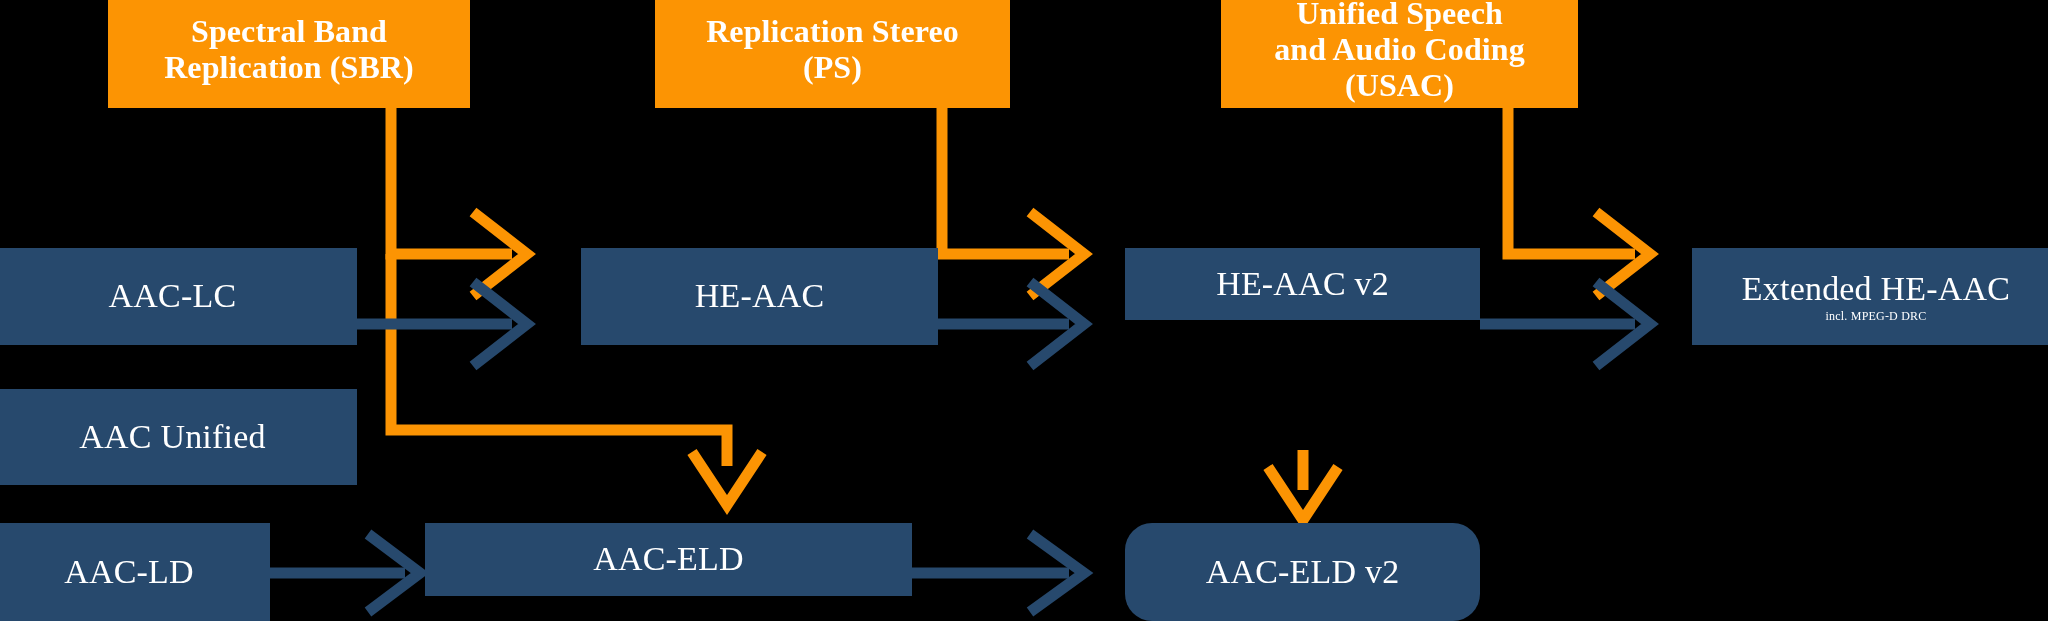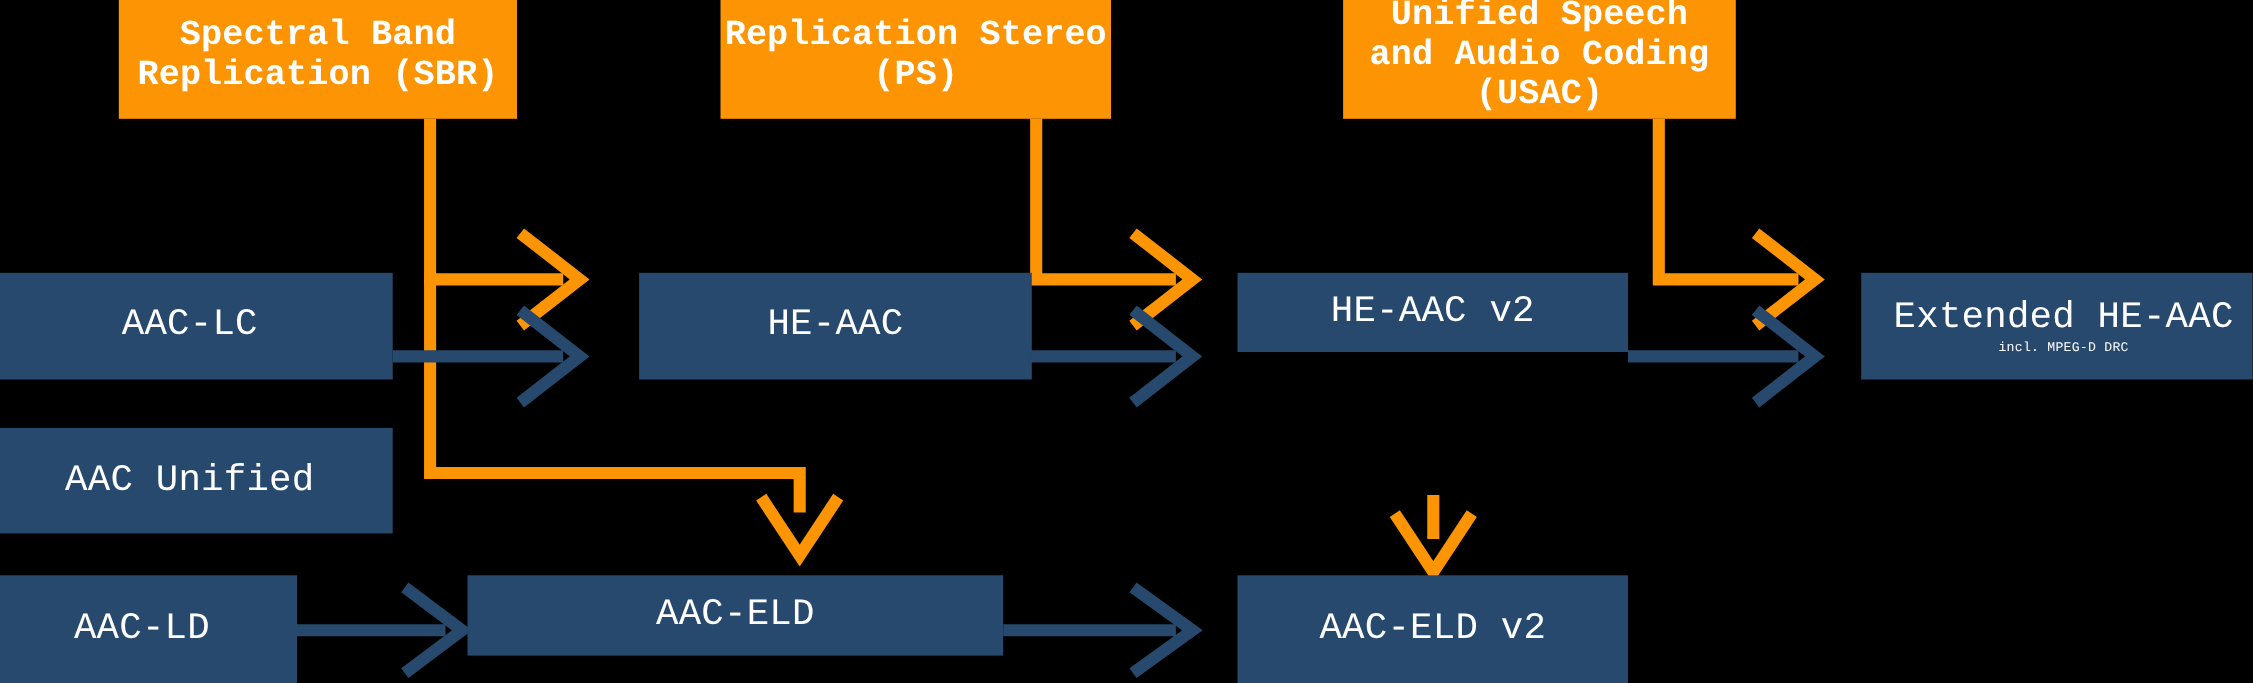--- a/index.html
+++ b/index.html
@@ -6,21 +6,21 @@
     margin: 0;
     padding: 0;
     background: #000000;
   }
   #stage {
     position: relative;
     width: 2048px;
     height: 621px;
     background: #000000;
     overflow: hidden;
-    font-family: Liberation Mono, monospace;
+    font-family: Liberation Serif, serif;
   }
   .box {
     position: absolute;
     box-sizing: border-box;
     display: flex;
     flex-direction: column;
     align-items: center;
     justify-content: center;
     text-align: center;
     color: #ffffff;
@@ -150,17 +150,17 @@
   </div>
 
   <div class="box blue" style="left:-12px; top:523px; width:282px; height:98px;">
     <span>AAC-LD</span>
   </div>
 
   <div class="box blue" style="left:425px; top:523px; width:487px; height:73px;">
     <span>AAC-ELD</span>
   </div>
 
-  <div class="box blue" style="left:1125px; top:523px; width:355px; height:98px;">
+  <div class="box blue" style="left:1125px; top:523px; width:355px; height:98px;border-radius:27px;">
     <span>AAC-ELD v2</span>
   </div>
 
 </div>
 
 </body></html>

